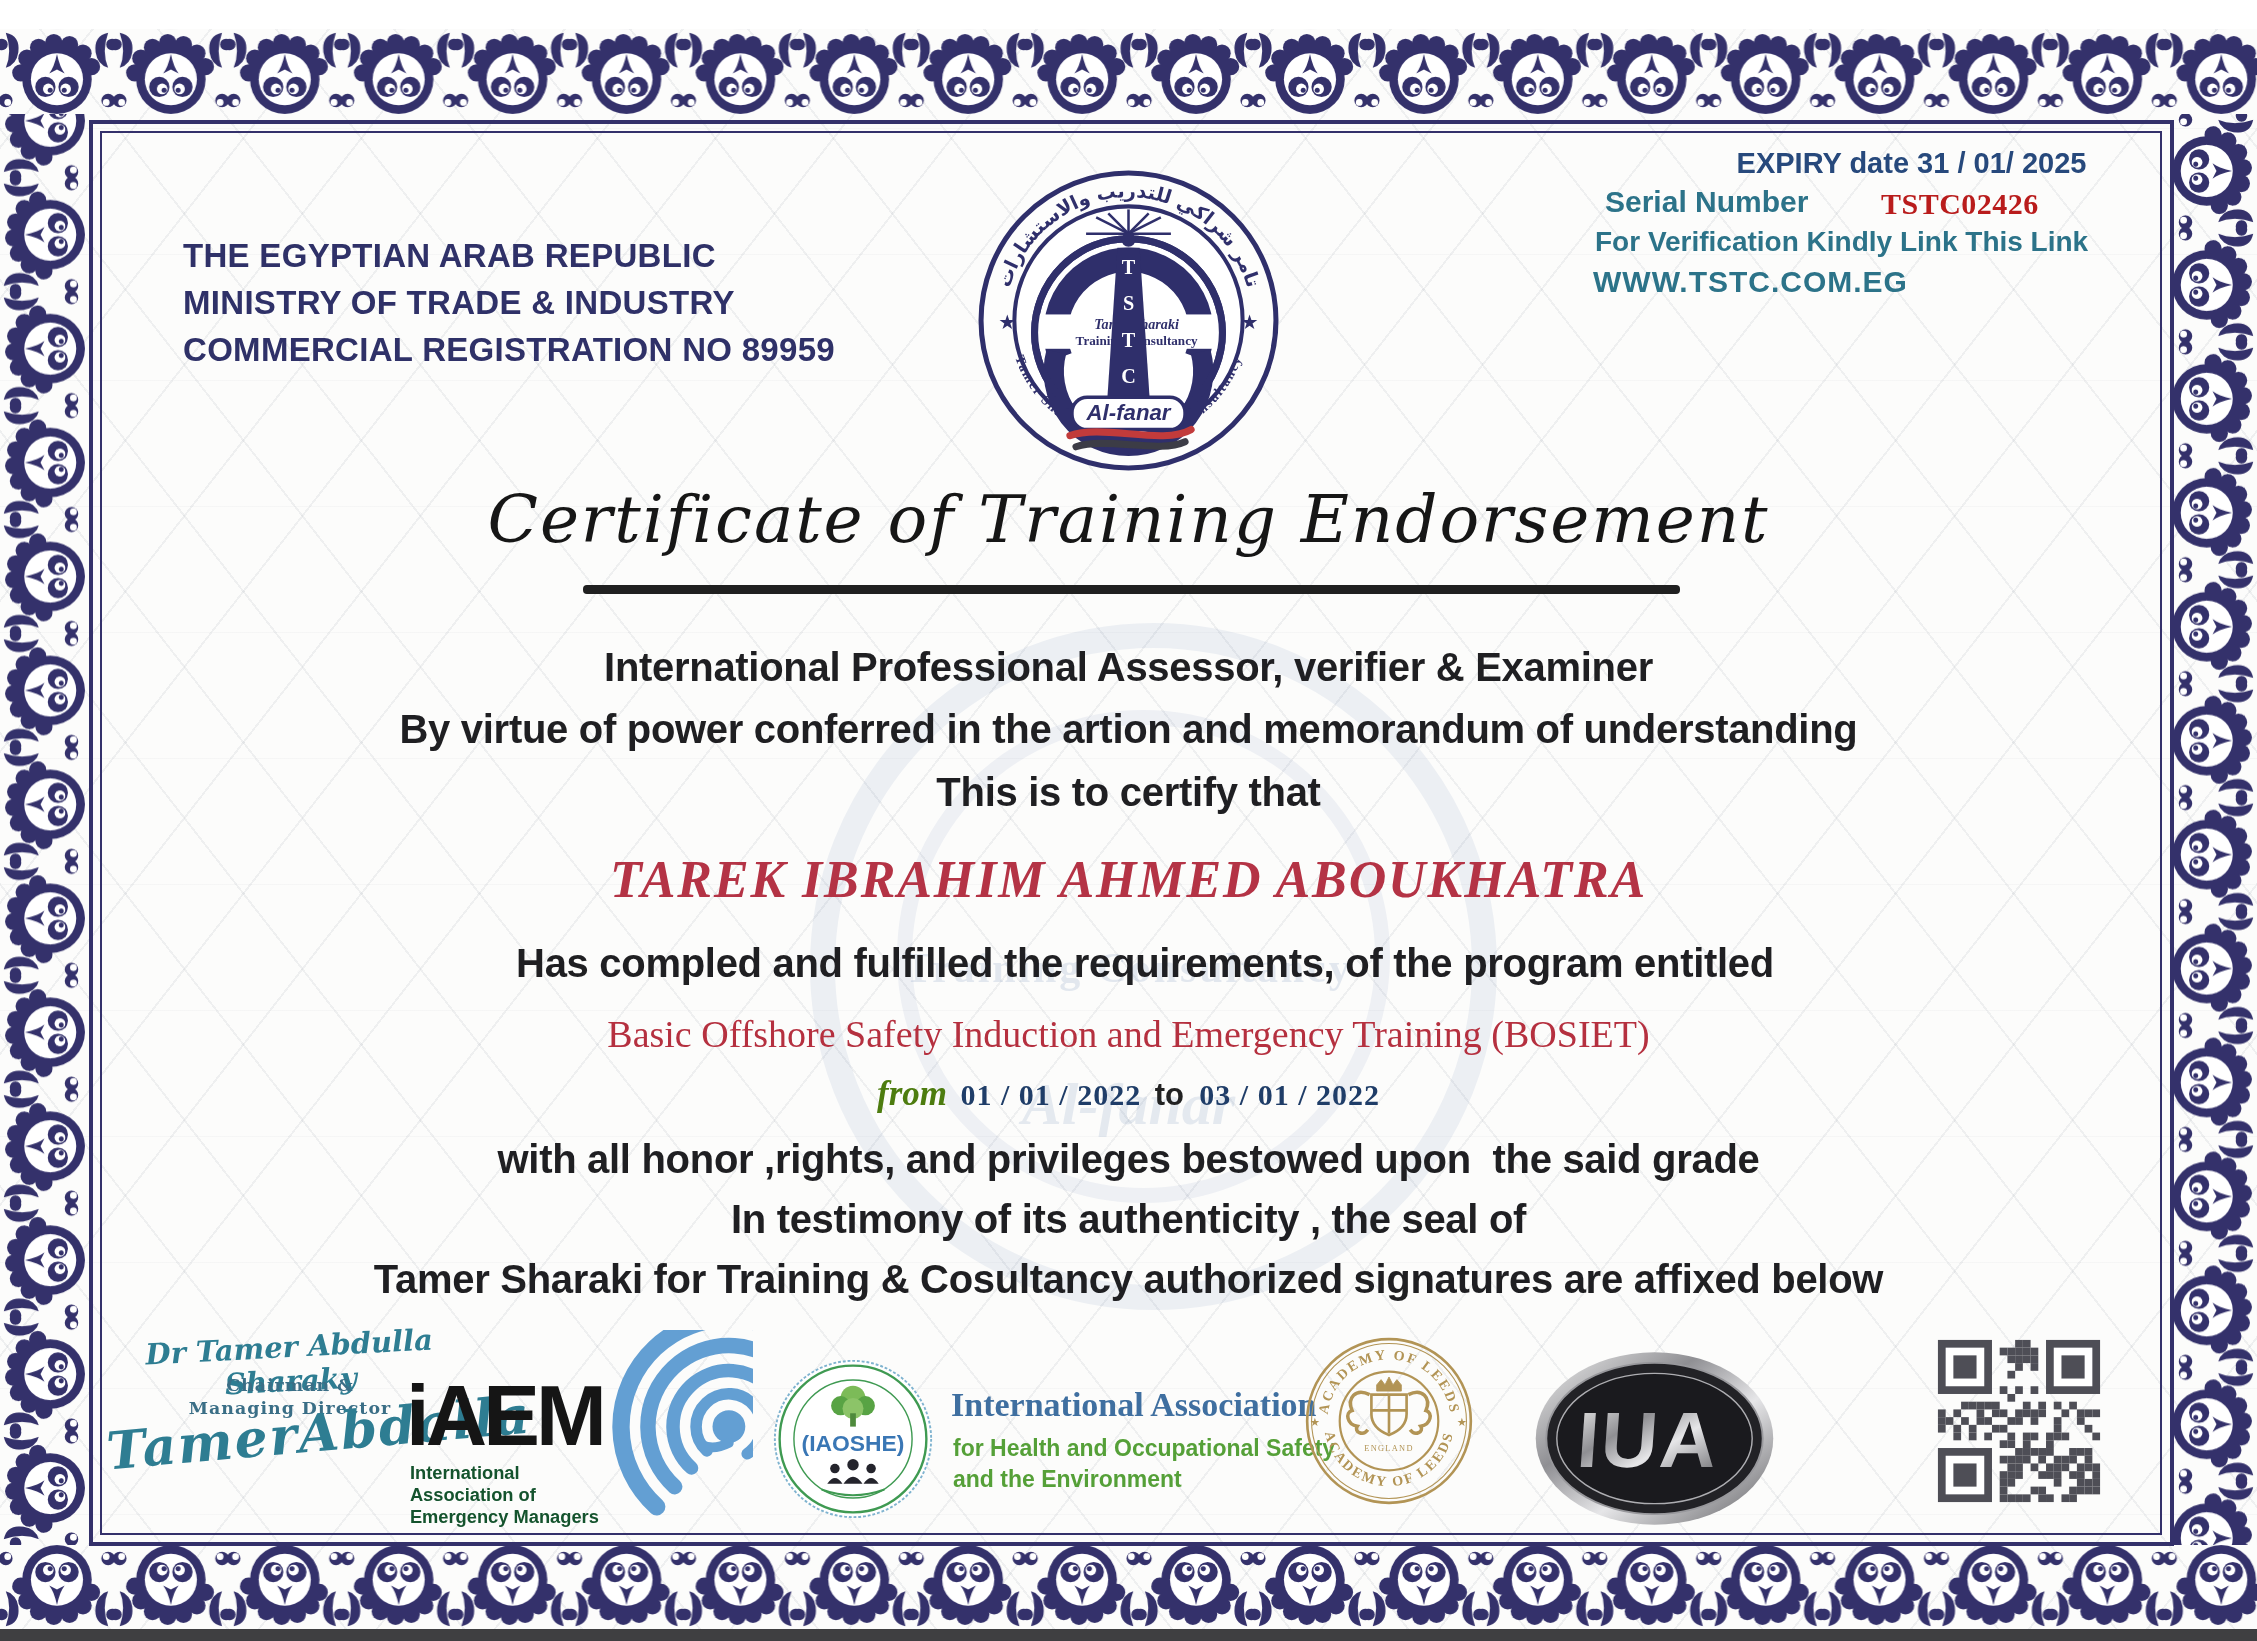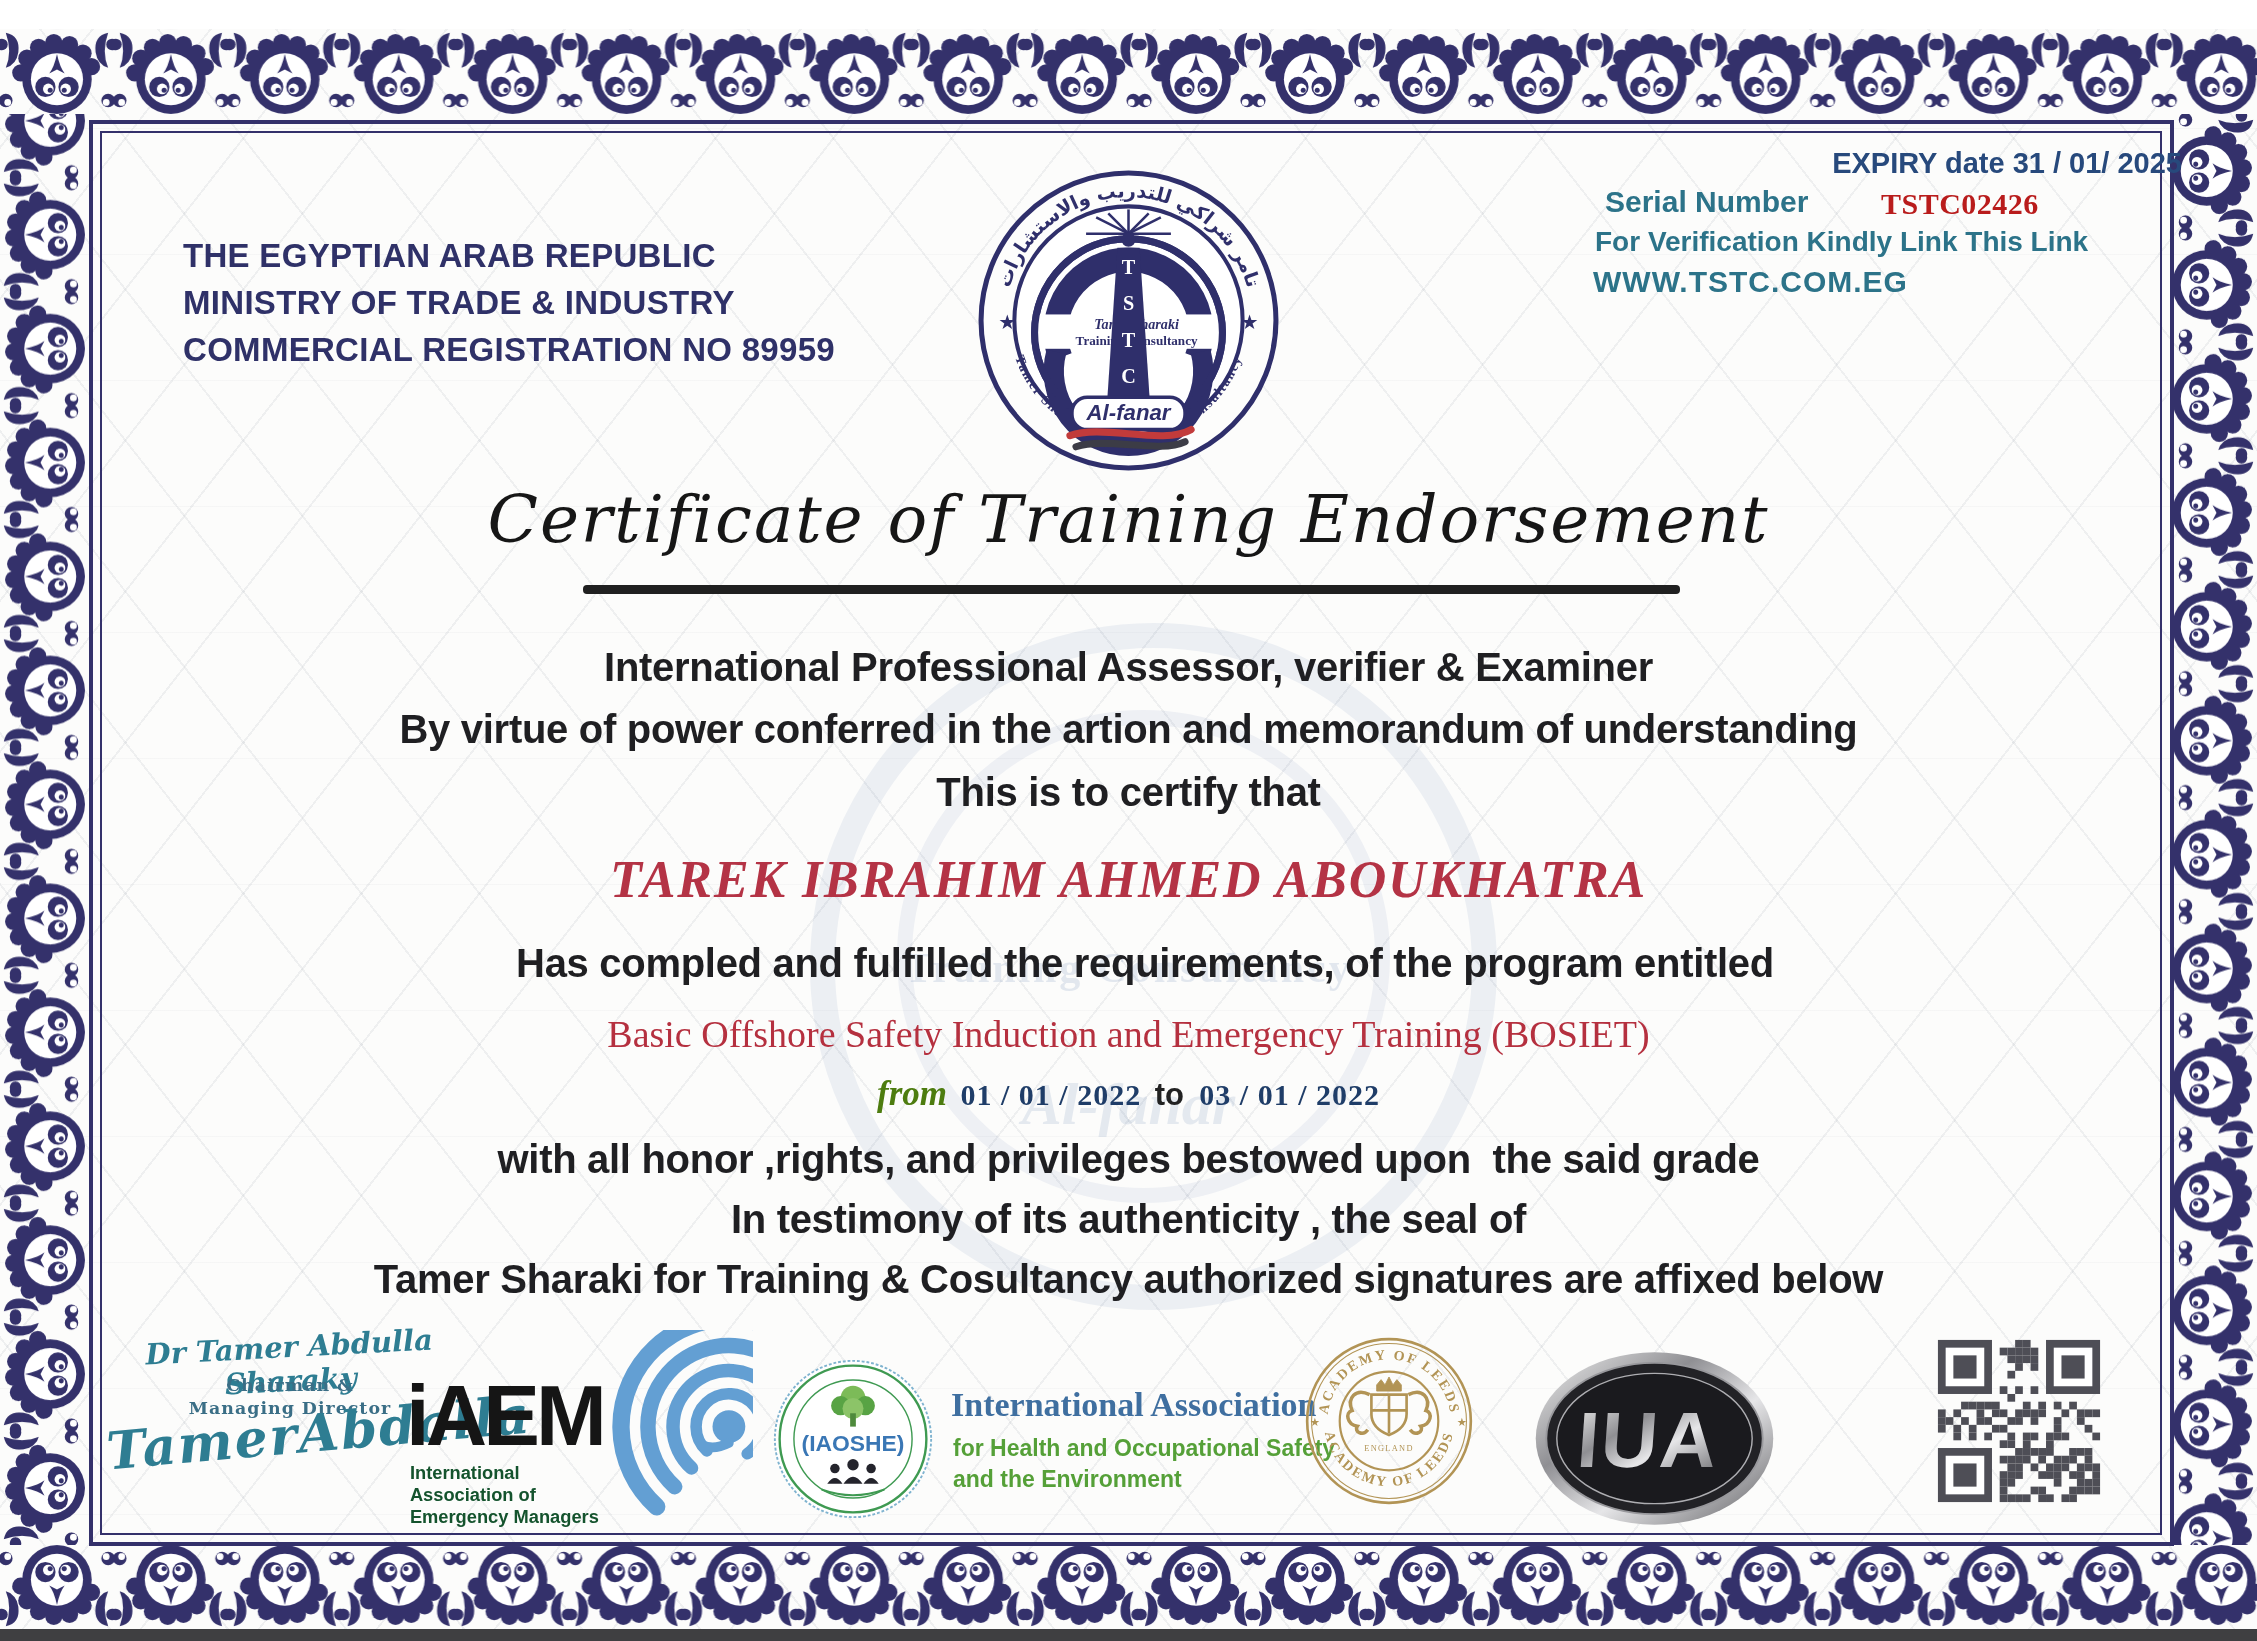--- a/index.html
+++ b/index.html
@@ -35,21 +35,21 @@
   .wm-ring2{left:897px;top:710px;width:463px;height:463px;border:15.4px solid rgba(95,125,175,.09);border-radius:50%;}
   .wm-text1{left:0;right:0;top:944px;text-align:center;font:700 42px "Liberation Serif",serif;color:rgba(95,125,175,.16);letter-spacing:2.9px;}
   .wm-text2{left:0;right:0;top:1070px;text-align:center;font:italic 700 60px "Liberation Serif",serif;color:rgba(95,125,175,.15);}
 
   .z{position:absolute;z-index:4;}
 
   
   .reg{left:183px;top:232px;width:792px;font-weight:700;font-size:33px;line-height:47px;color:#2f3168;letter-spacing:0.3px;}
 
   
-  .v-expiry{left:1641px;top:147px;width:541px;font-weight:700;font-size:29px;color:#27497c;text-align:right;}
+  .v-expiry{left:1641px;top:147px;width:541px;font-weight:700;font-size:29px;color:#27497c;text-align:center;}
   .v-serial-label{left:1605px;top:185px;font-weight:700;font-size:30px;color:#2c7389;}
   .v-serial-value{left:1881px;top:187px;font-family:"Liberation Serif",serif;font-weight:700;font-size:30px;color:#b91c1c;letter-spacing:0.5px;}
   .v-link{left:1595px;top:226px;font-weight:700;font-size:28px;color:#2c7389;}
   .v-site{left:1593px;top:265px;font-weight:700;font-size:30px;color:#2c7389;letter-spacing:1px;}
 
   .seal-wrap{left:977px;top:169px;width:303px;height:303px;}
 
   .cert-title{left:0;right:0;top:481px;text-align:center;
     font-family:"DejaVu Serif",serif;font-style:italic;font-weight:500;font-size:66px;color:#161616;letter-spacing:1.9px;}
   .title-rule{left:583px;top:585px;width:1097px;height:8.7px;background:#202020;border-radius:3.9px;}

